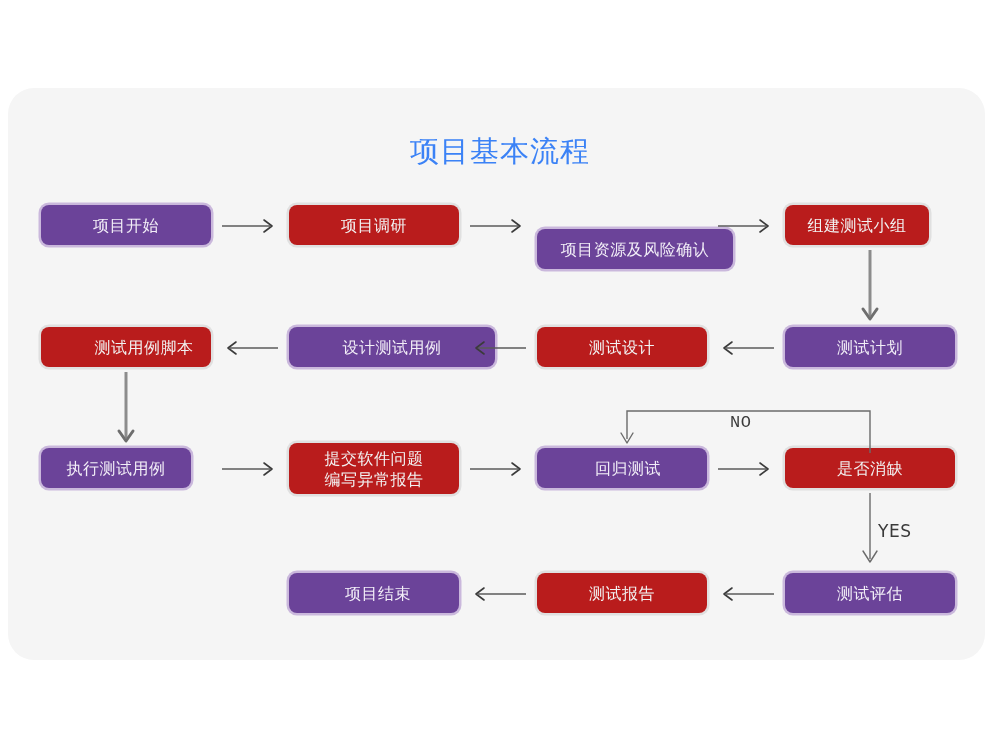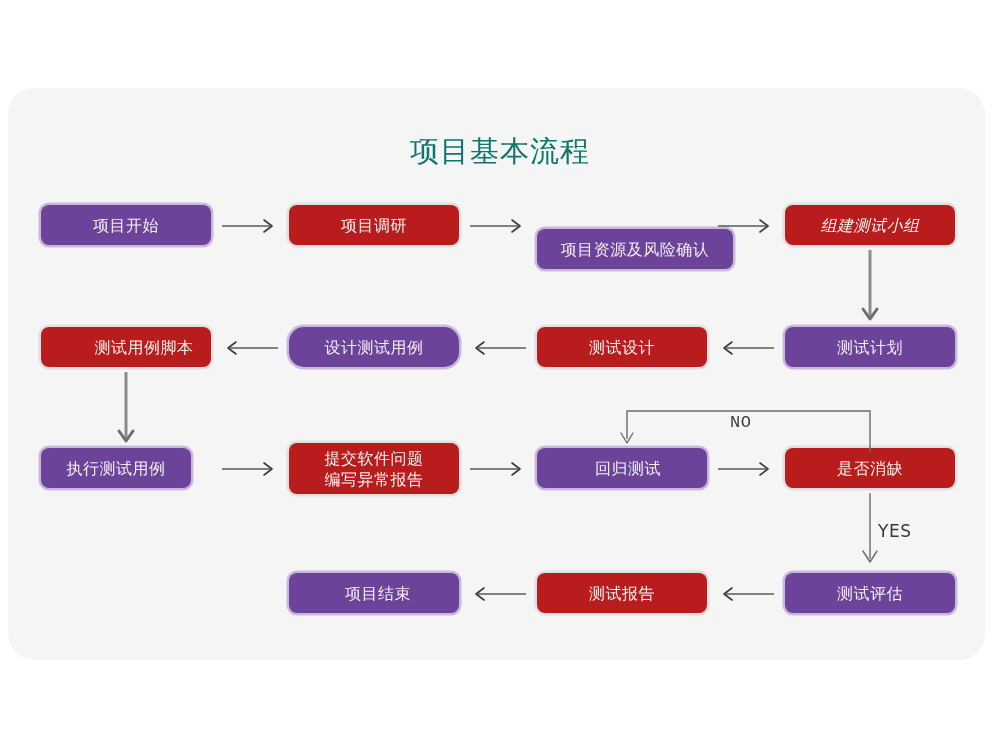--- a/index.html
+++ b/index.html
@@ -31,21 +31,21 @@
     border-radius: 26px;
   }
 
   #title {
     position: absolute;
     left: 0;
     top: 132px;
     width: 1000px;
     text-align: center;
     font-size: 29px;
-    color: #0f766e;
+    color: #3b82f6;
     letter-spacing: 1px;
     font-weight: 400;
   }
 
   
   .node {
     position: absolute;
     border-radius: 8px;
     display: flex;
     align-items: center;
@@ -147,21 +147,21 @@
     <span>项目资源及风险确认</span>
   </div>
 
   <div class="conn" style="left:718px; top:216px; width:56px; height:20px;">
     <svg width="56" height="20">
       <path class="edge-line" d="M0,10 L48,10"></path>
       <path class="edge-head" d="M42,4 L50,10 L42,16"></path>
     </svg>
   </div>
 
-  <div class="node gray" style="left:785px; top:205px; width:170px; height:40px;font-style:italic;">
+  <div class="node gray" style="left:785px; top:205px; width:144px; height:40px;">
     <span>组建测试小组</span>
   </div>
 
   <div class="conn" style="left:858px; top:250px; width:24px; height:76px;">
     <svg width="24" height="76">
       <path class="edge-thick" d="M12,0 L12,66"></path>
       <path class="edge-thick-head" d="M5,59 L12,69 L19,59"></path>
     </svg>
   </div>
 
@@ -169,21 +169,21 @@
     <span>测试用例脚本</span>
   </div>
 
   <div class="conn" style="left:222px; top:338px; width:56px; height:20px;">
     <svg width="56" height="20">
       <path class="edge-line" d="M56,10 L8,10"></path>
       <path class="edge-head" d="M14,4 L6,10 L14,16"></path>
     </svg>
   </div>
 
-  <div class="node purple" style="left:289px; top:327px; width:170px; height:40px;border-radius:15px;">
+  <div class="node purple" style="left:289px; top:327px; width:206px; height:40px;">
     <span>设计测试用例</span>
   </div>
 
   <div class="conn" style="left:470px; top:338px; width:56px; height:20px;">
     <svg width="56" height="20">
       <path class="edge-line" d="M56,10 L8,10"></path>
       <path class="edge-head" d="M14,4 L6,10 L14,16"></path>
     </svg>
   </div>
 

